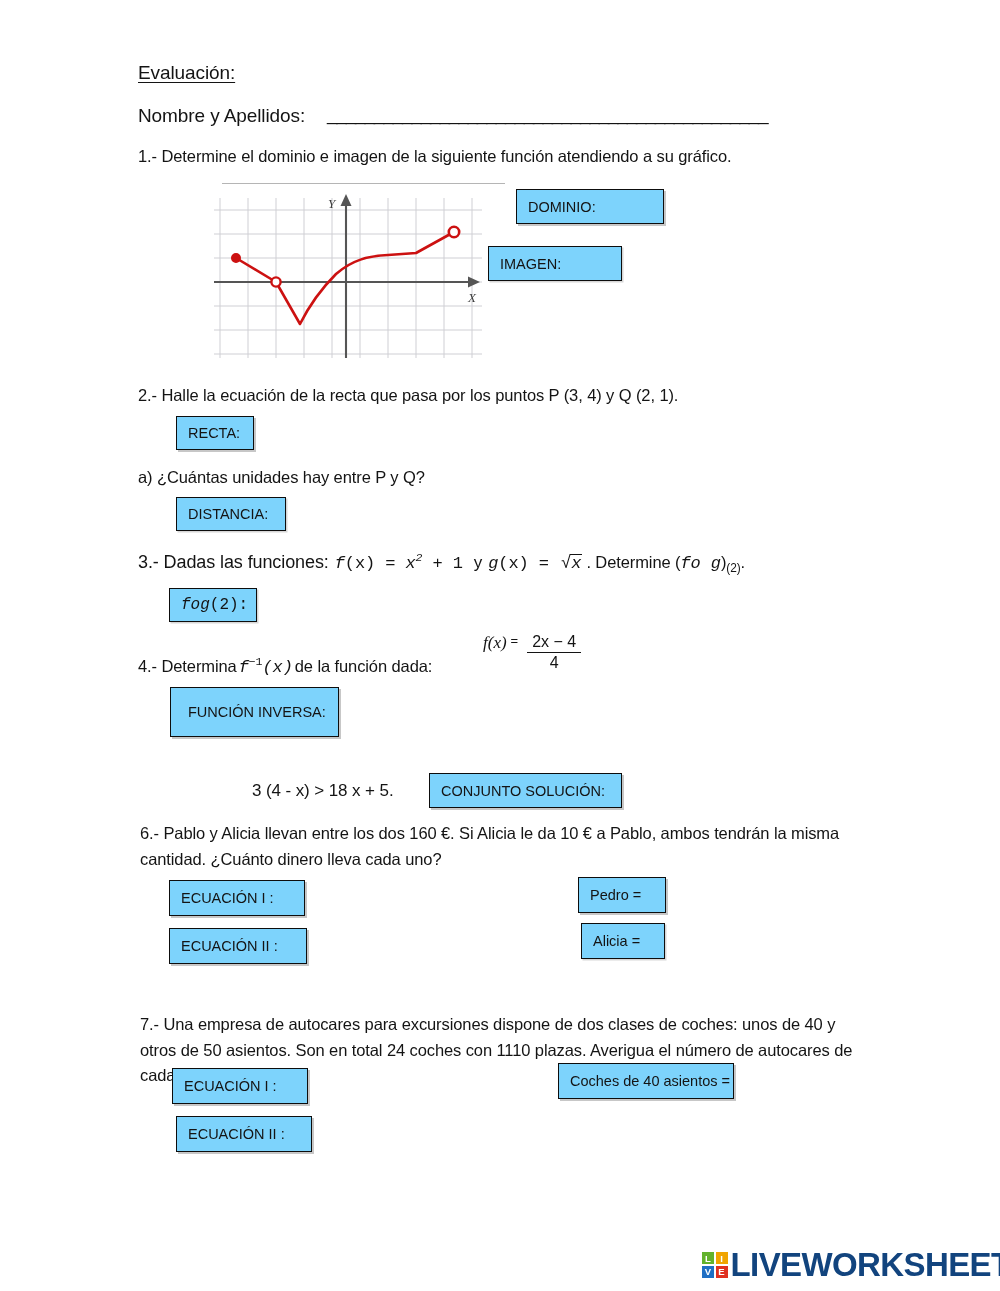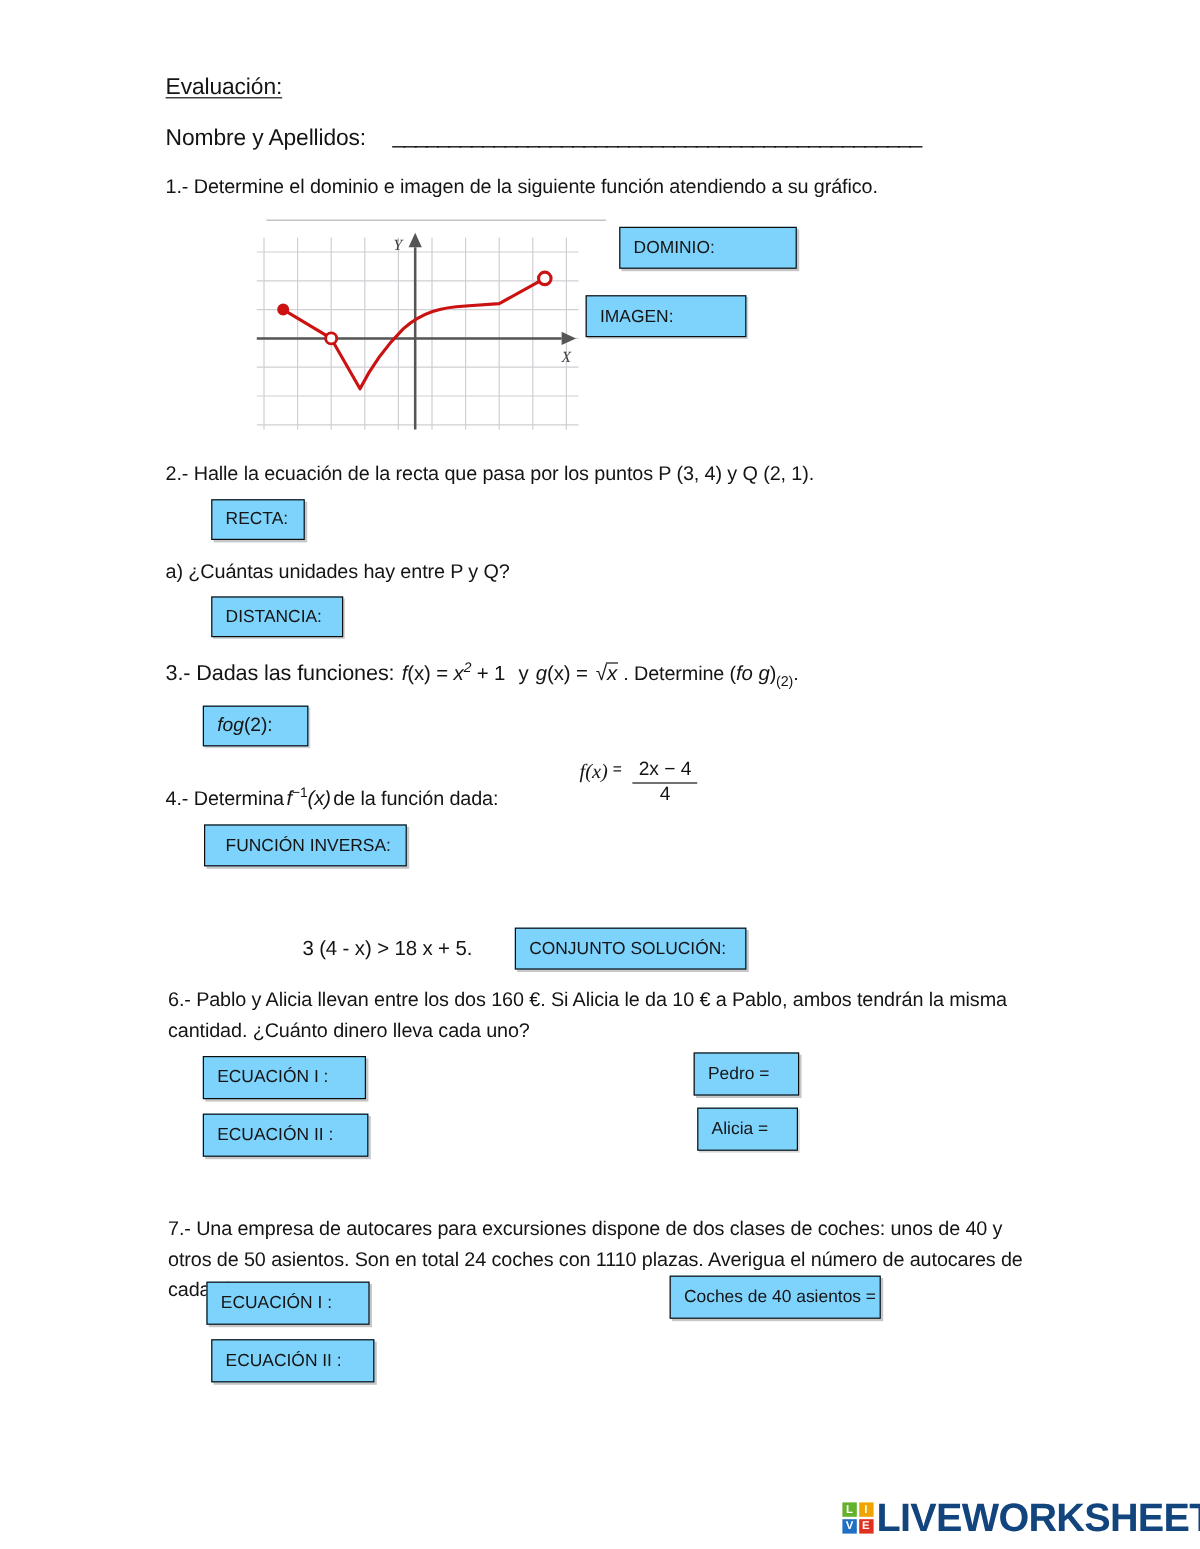--- a/index.html
+++ b/index.html
@@ -43,21 +43,21 @@
     align-items: center;
     padding-left: 11px;
     font-size: 14.5px;
     color: #141414;
     white-space: nowrap;
   }
   .box.thin { box-shadow: 1.5px 1.5px 0 rgba(0,0,0,0.16); }
 
   
   .math {
-    font-family: Liberation Sans, sans-serif;
+    font-family: Liberation Mono, monospace;
     font-style: italic;
     font-size: 17px;
   }
   .math .up { font-style: normal; }
   .sup { font-size: 0.68em; vertical-align: super; font-style: italic; }
   .subnum { font-size: 0.72em; vertical-align: sub; font-style: normal; }
 
   .sqrt { display: inline-block; position: relative; padding-left: 2px; }
   .sqrt .rad { font-style: normal; font-size: 1.02em; }
   .sqrt .rand {
@@ -211,21 +211,21 @@
 
   <div class="frac-eq" style="left:483px; top:633px;">
     <span class="fx">f(x)</span>
     <span style="margin:0 4px; font-size:13px;">=</span>
     <span class="frac">
       <span class="num">2x − 4</span>
       <span class="den">4</span>
     </span>
   </div>
 
-  <div class="box" style="left:170px; top:687px; width:169px; height:35px;padding-left:17px;">FUNCIÓN INVERSA:</div>
+  <div class="box" style="left:170px; top:687px; width:169px; height:50px;padding-left:17px;">FUNCIÓN INVERSA:</div>
 
 
   <div class="t" style="left:252px; top:781px; font-size:17px;">3 (4 - x) &gt; 18 x + 5.</div>
 
   <div class="box" style="left:429px; top:773px; width:193px; height:35px;">CONJUNTO SOLUCIÓN:</div>
 
   <div class="t q q-wrap" style="left:140px; top:821px; width:725px;">6.- Pablo y Alicia llevan entre los dos 160 €. Si Alicia le da 10 € a Pablo, ambos tendrán la misma cantidad. ¿Cuánto dinero lleva cada uno?</div>
 
   <div class="box" style="left:169px; top:880px; width:136px; height:36px;">ECUACIÓN I :</div>
   <div class="box" style="left:169px; top:928px; width:138px; height:36px;">ECUACIÓN II :</div>

